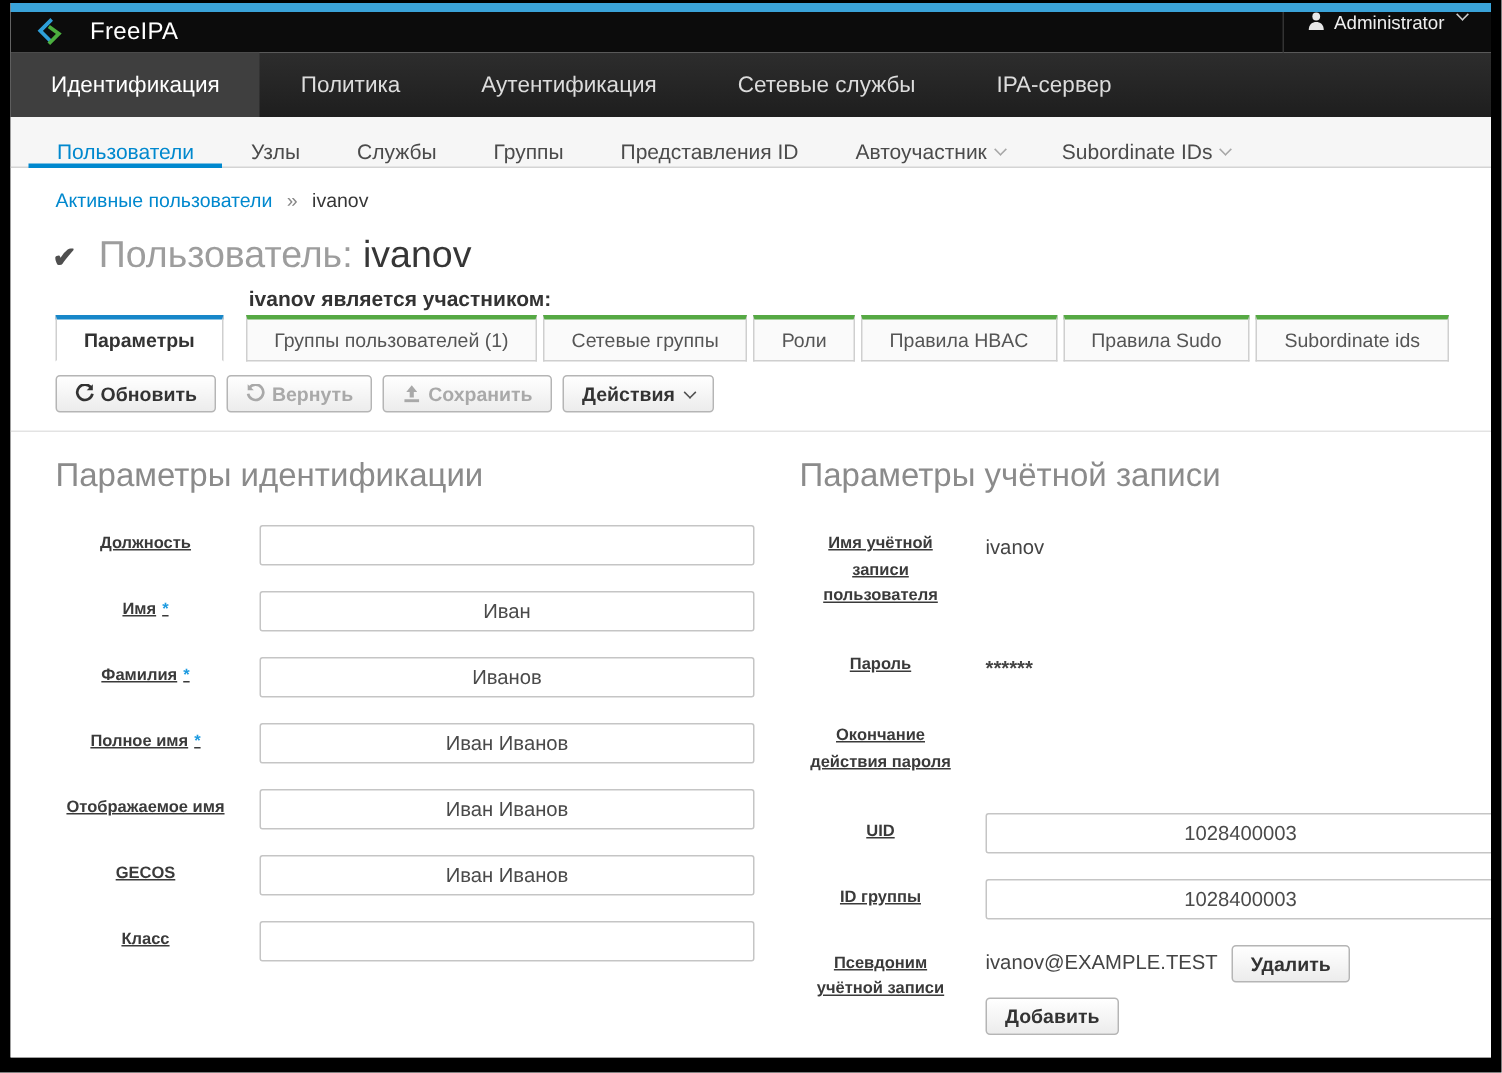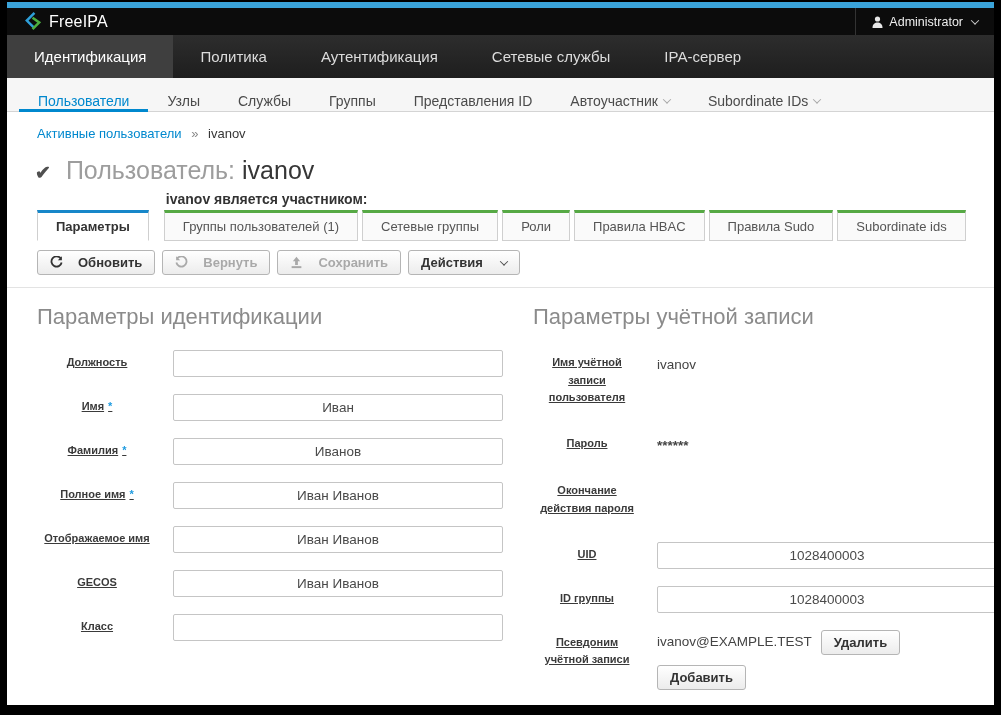--- a/index.html
+++ b/index.html
@@ -15,24 +15,24 @@
     display:flex; flex-direction:column; background:#fff; overflow:hidden;
   }
   
   .topstrip { height:6px; background:#3aa3d9; flex:none; }
 
   
   .masthead {
     height:27px; background:#0c0c0c; color:#fff; flex:none;
     display:flex; align-items:center; justify-content:space-between;
   }
-  .brand { display:flex; align-items:center; gap:5px; padding-left:16px; }
+  .brand { display:flex; align-items:center; gap:16px; padding-left:16px; }
   .brand-name { font-size:16px; color:#fff; letter-spacing:0.2px; }
   .usermenu {
-    display:flex; align-items:center; gap:6px; height:100%;
+    display:flex; align-items:flex-start; gap:6px; height:100%;
     border-left:1px solid #333; padding:0 16px; font-size:12.5px; color:#eee;
     cursor:pointer;
   }
   .person-icon { display:inline-block; }
   .caret {
     display:inline-block; width:6px; height:6px;
     border-right:1.5px solid currentColor; border-bottom:1.5px solid currentColor;
     transform:rotate(45deg) translate(-1px,-1px); margin-left:3px; opacity:.85;
   }
 
@@ -82,21 +82,21 @@
     border-top:3px solid #56a944; cursor:pointer; white-space:nowrap;
   }
   .tab.primary { border-top-color:#1787c9; background:#fff; font-weight:bold; color:#333; border-bottom-color:#fff; }
   .member-group { margin-left:15px; display:flex; flex-direction:column; }
   .member-note { font-size:14px; font-weight:bold; color:#333; margin:0 0 3px 2px; }
   .member-tabs { display:flex; gap:4px; }
 
   
   .toolbar { display:flex; gap:7px; margin:9px 0 0 30px; }
   .btn {
-    display:inline-flex; align-items:center; gap:15px;
+    display:inline-flex; align-items:center; gap:4px;
     padding:4px 12px; font-size:13px; font-weight:bold; color:#333;
     background:linear-gradient(#ffffff,#ececec); border:1px solid #b5b5b5;
     border-radius:3px; cursor:pointer; font-family:inherit;
   }
   .btn:disabled, .btn.disabled { color:#a9a9a9; cursor:default; }
   .btn svg { flex:none; }
   .toolbar-divider { border:none; border-top:1px solid #e3e3e3; margin-top:12px; }
 
   
   .form-grid {

